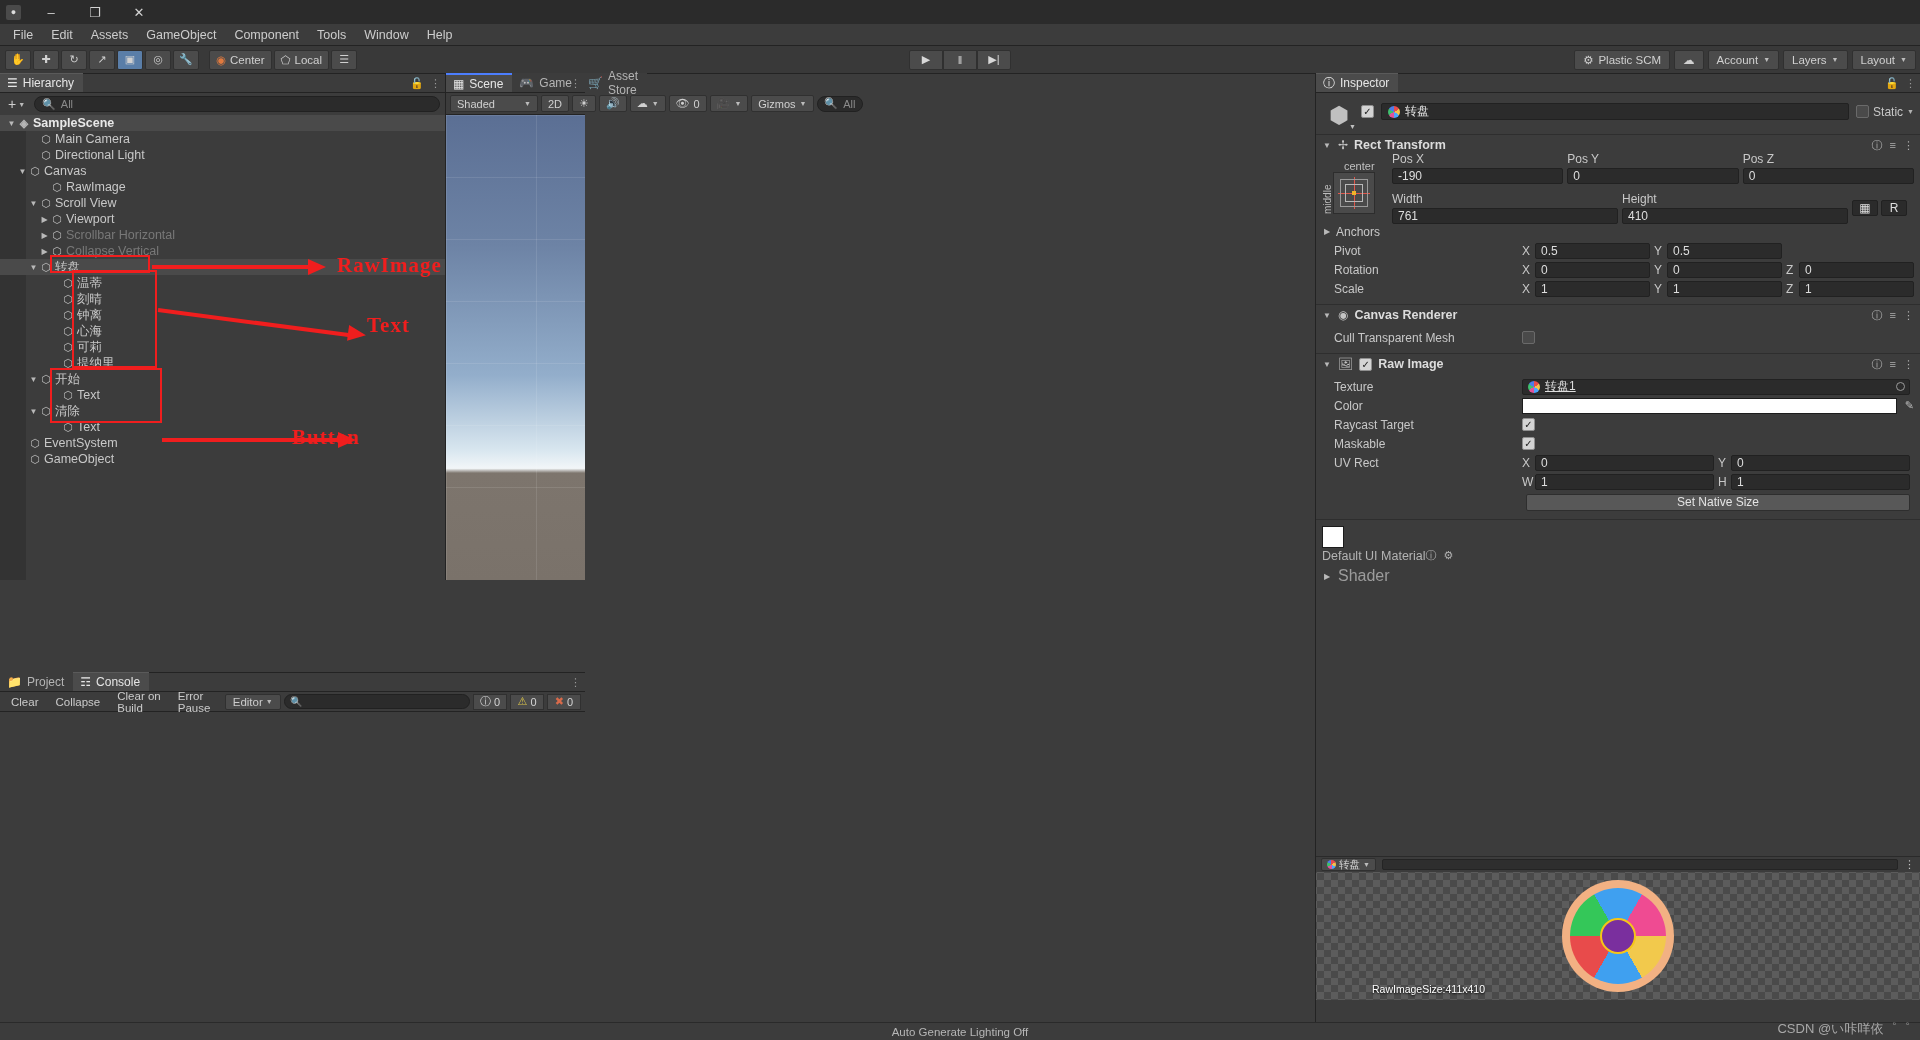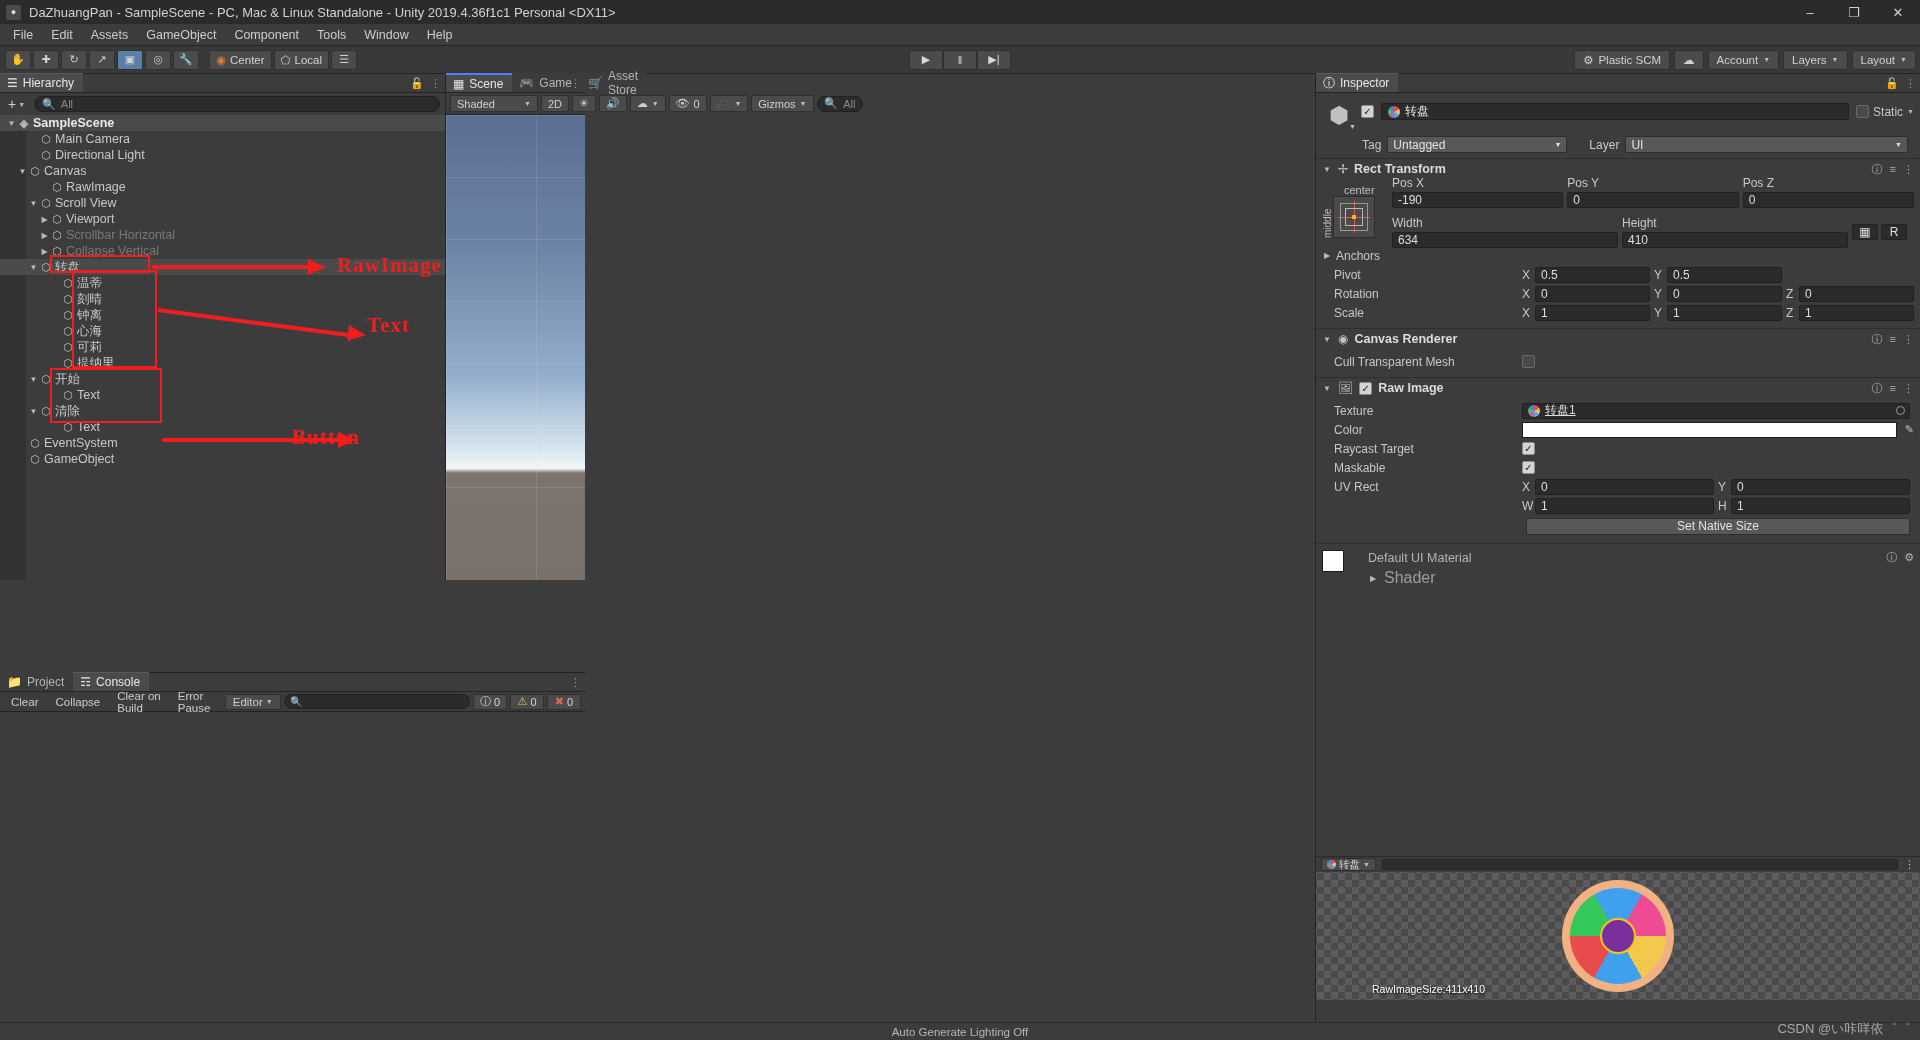--- a/index.html
+++ b/index.html
@@ -150,21 +150,21 @@
   .colorswatch{height:16px;background:#ffffff;border:1px solid #1c1c1c;}
   .chk{width:13px;height:13px;background:#d4d4d4;border:1px solid #8f8f8f;border-radius:2px;
        display:flex;align-items:center;justify-content:center;color:#1c1c1c;font-size:10px;}
   .objfield{height:16px;background:#2b2b2b;border:1px solid #212121;border-radius:2px;
             display:flex;align-items:center;padding:0 5px;color:#dedede;font-size:12px;gap:5px;position:relative;text-decoration:underline;}
   .objfield .circ{position:absolute;right:4px;width:9px;height:9px;border:1px solid #9a9a9a;border-radius:50%;}
   .wheel-mini{width:12px;height:12px;border-radius:50%;
      background:conic-gradient(#e84c4c 0deg 60deg,#f2c14e 60deg 120deg,#4da6ff 120deg 180deg,#e3529b 180deg 240deg,#3fbf6e 240deg 300deg,#4d7de8 300deg 360deg);}
   .wide-btn{height:17px;background:#585858;border:1px solid #2e2e2e;border-radius:2px;
             display:flex;align-items:center;justify-content:center;color:#e4e4e4;font-size:12px;}
-  .mat-card{border-top:1px solid #2e2e2e;padding:6px;display:flex;gap:24px;align-items:flex-start;}
+  .mat-card{border-top:1px solid #2e2e2e;padding:6px;display:flex;gap:0;align-items:flex-start;flex-direction:column;}
   .mat-thumb{width:22px;height:22px;background:#fff;border:1px solid #1c1c1c;}
   .addcomp-wrap{display:flex;justify-content:center;padding:12px 0;}
   .addcomp{width:230px;height:18px;background:#585858;border:1px solid #2e2e2e;border-radius:3px;
            display:flex;align-items:center;justify-content:center;color:#e4e4e4;font-size:12px;}
 
   .preview-bar{position:absolute;left:0;right:0;bottom:150px;height:16px;background:#3c3c3c;
                border-top:1px solid #2a2a2a;display:flex;align-items:center;padding:0 5px;gap:6px;}
   .preview-chip{height:13px;padding:0 5px;background:#4b4b4b;border:1px solid #303030;border-radius:2px;
                 display:flex;align-items:center;gap:3px;color:#d0d0d0;font-size:10.5px;}
   .preview-slider{flex:1;height:11px;background:#2e2e2e;border:1px solid #242424;border-radius:2px;}
@@ -185,21 +185,20 @@
              font-family:"Liberation Serif",serif;letter-spacing:1px;}
   .watermark{position:absolute;right:10px;bottom:2px;color:#a8a8a8;font-size:13px;}
 </style>
 </head>
 <body>
 
 <div class="app">
 
   <div class="titlebar">
     <div class="tb-icon">●</div>
-    <div class="tb-title">DaZhuangPan - SampleScene - PC, Mac &amp; Linux Standalone - Unity 2019.4.36f1c1 Personal &lt;DX11&gt;</div>
     <div class="winbtns">
       <div class="winbtn">–</div>
       <div class="winbtn">❐</div>
       <div class="winbtn close">✕</div>
     </div>
   </div>
 
   <div class="menubar">
     <div class="mi">File</div>
     <div class="mi">Edit</div>
@@ -522,32 +521,20 @@
               <span>转盘</span>
             </div>
             <div class="statictxt">
               <span class="cb" style="background:#4a4a4a;border-color:#6a6a6a"></span>
               <span>Static</span>
               <span class="caret">▼</span>
             </div>
           </div>
         </div>
 
-        <div class="tagrow">
-          <span class="lbl">Tag</span>
-          <div class="dropdown" style="width:180px">
-            <span>Untagged</span>
-            <span class="dcar">▼</span>
-          </div>
-          <span class="lbl" style="margin-left:16px">Layer</span>
-          <div class="dropdown" style="flex:1;margin-right:6px">
-            <span>UI</span>
-            <span class="dcar">▼</span>
-          </div>
-        </div>
 
         <div class="comp">
           <div class="comp-head">
             <span class="triangle">▼</span>
             <span style="font-size:12px">✢</span>
             <span class="comp-title">Rect Transform</span>
             <span class="comp-icons">
               <span>ⓘ</span>
               <span>≡</span>
               <span>⋮</span>
@@ -579,21 +566,21 @@
                     <div class="fin">0</div>
                   </div>
                   <div style="flex:1;display:flex;flex-direction:column;gap:2px;">
                     <span style="font-size:12px;color:#c8c8c8">Pos Z</span>
                     <div class="fin">0</div>
                   </div>
                 </div>
                 <div class="frow" style="height:20px;margin-top:20px">
                   <div style="flex:1;display:flex;flex-direction:column;gap:2px;">
                     <span style="font-size:12px;color:#c8c8c8">Width</span>
-                    <div class="fin">634</div>
+                    <div class="fin">761</div>
                   </div>
                   <div style="flex:1;display:flex;flex-direction:column;gap:2px;">
                     <span style="font-size:12px;color:#c8c8c8">Height</span>
                     <div class="fin">410</div>
                   </div>
                   <div style="width:62px;display:flex;align-items:flex-end;gap:3px;">
                     <div class="fin" style="width:26px;justify-content:center">▦</div>
                     <div class="fin" style="width:26px;justify-content:center">R</div>
                   </div>
                 </div>

